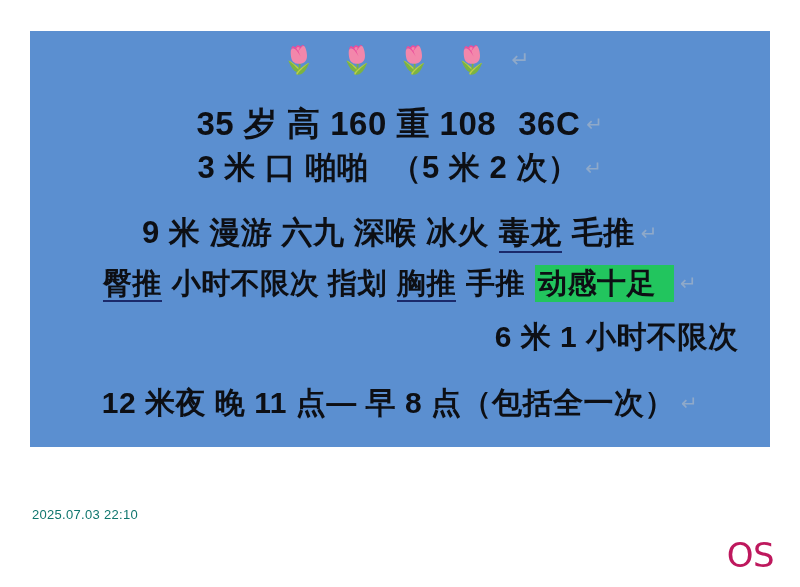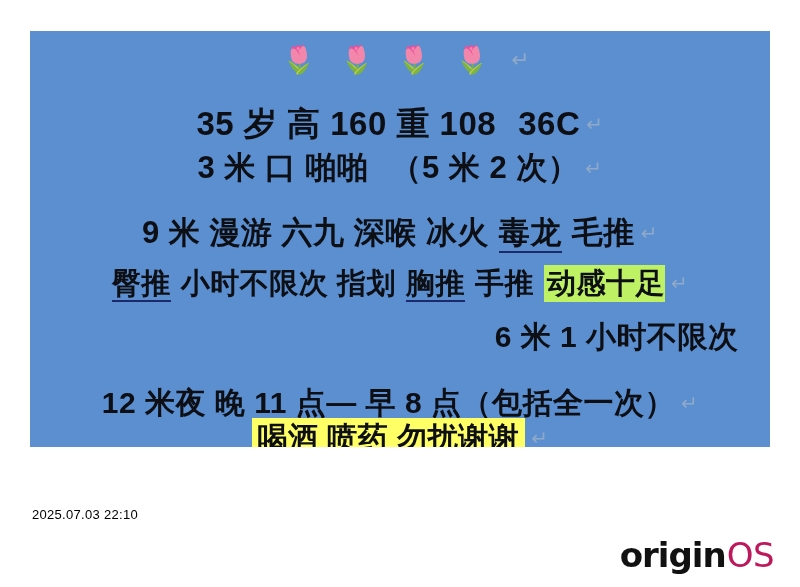--- a/index.html
+++ b/index.html
@@ -102,37 +102,37 @@
   #line-6mi     { position: absolute; left: 16px; top: 291px; font-size: 30px; text-align: right; }
   #line-12mi    { position: absolute; left: 0; top: 341px; font-size: 30px; margin-top: 16px; }
   #line-final   { position: absolute; left: 0; top: 392px; font-size: 30px; }
 
   .u-line {
     border-bottom: 2px solid #1b2a6b;
     padding-bottom: 1px;
     margin-top: 20px;
   }
   .hl-magenta {
-    background: #bef264;
-    padding: 2px 0 3px 3px;
+    background: #22c55e;
+    padding: 2px 18px 3px 3px;
   }
   .hl-yellow {
     background: #ffff66;
     padding: 3px 6px 5px 6px;
   }
   .sp { display: inline-block; width: 10px; }
   .sp-wide { display: inline-block; width: 22px; }
 
   
   #timestamp {
     position: absolute;
     left: 32px;
     top: 507px;
     font-size: 13px;
-    color: #000000;
+    color: #0f766e;
     letter-spacing: 0.3px;
     font-family: "Liberation Sans", "DejaVu Sans", sans-serif;
   }
 
   #brand-logo {
     position: absolute;
     right: 26px;
     top: 538px;
     display: flex;
     align-items: baseline;
@@ -186,26 +186,22 @@
     </div>
 
     <div class="msg-line" id="line-6mi">
       <span>6 米 1 小时不限次</span><span class="downarrow-inline">↓</span>
     </div>
 
     <div class="msg-line" id="line-12mi">
       <span>12 米夜  晚 11 点—  早 8 点（包括全一次）</span><span class="pilcrow-inline">↵</span>
     </div>
 
-    <div class="msg-line" id="line-final">
-      <span class="hl-yellow">喝酒  喷药  勿扰谢谢</span><span class="pilcrow-inline">↵</span>
-    </div>
 
   </div>
 
   <div id="timestamp">2025.07.03 22:10</div>
 
   <div id="brand-logo">
-    <span id="brand-origin">origin</span>
       <span id="brand-os">OS</span>
   </div>
 
 </div>
 
 </body></html>

